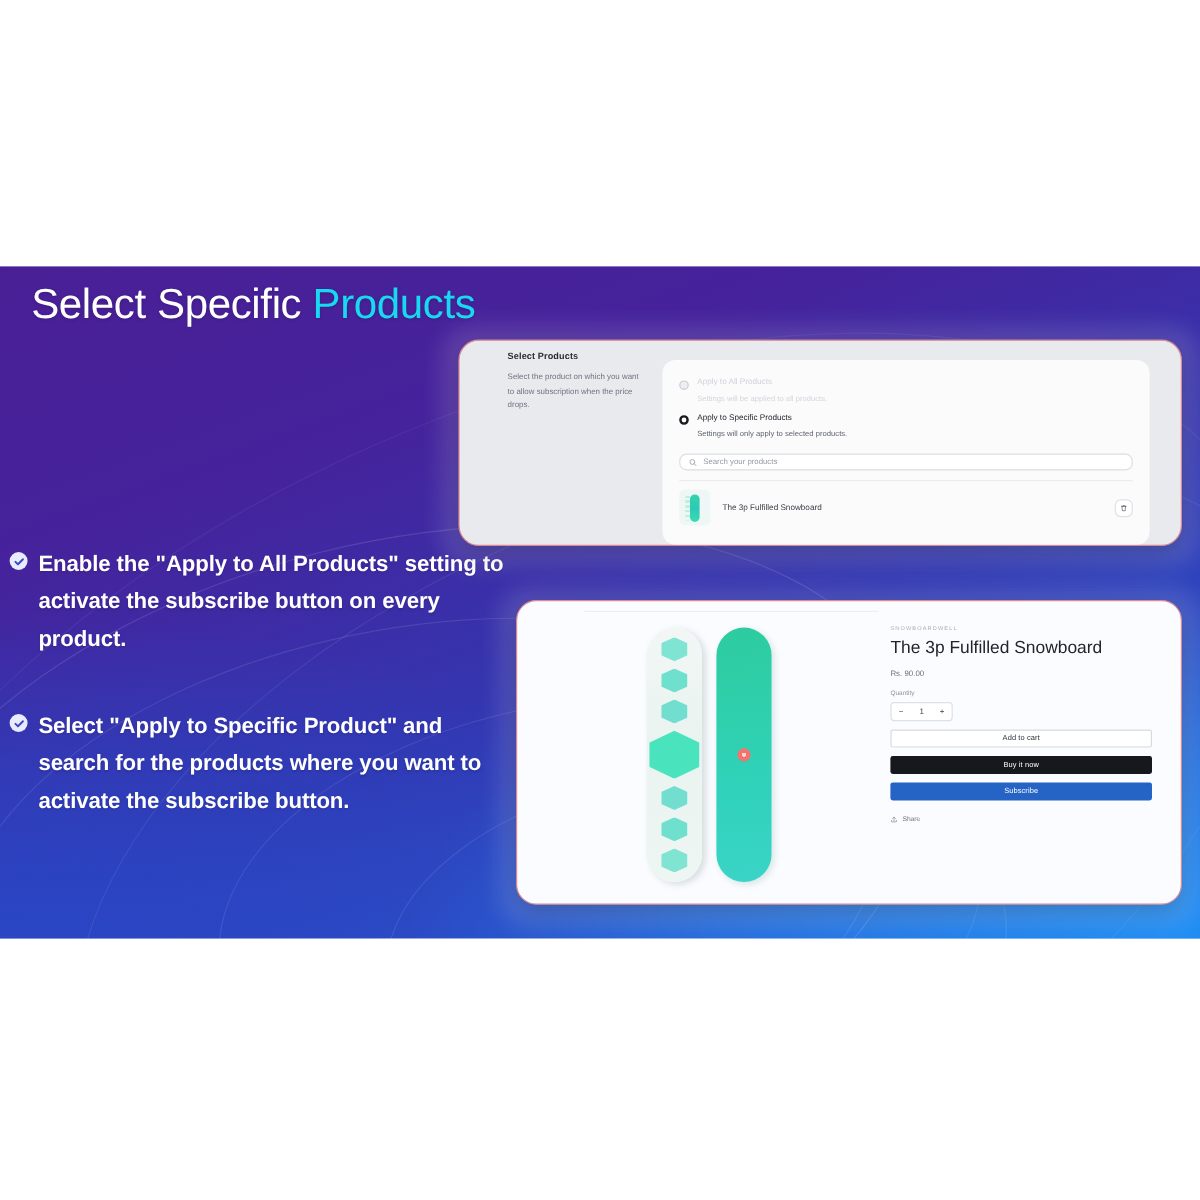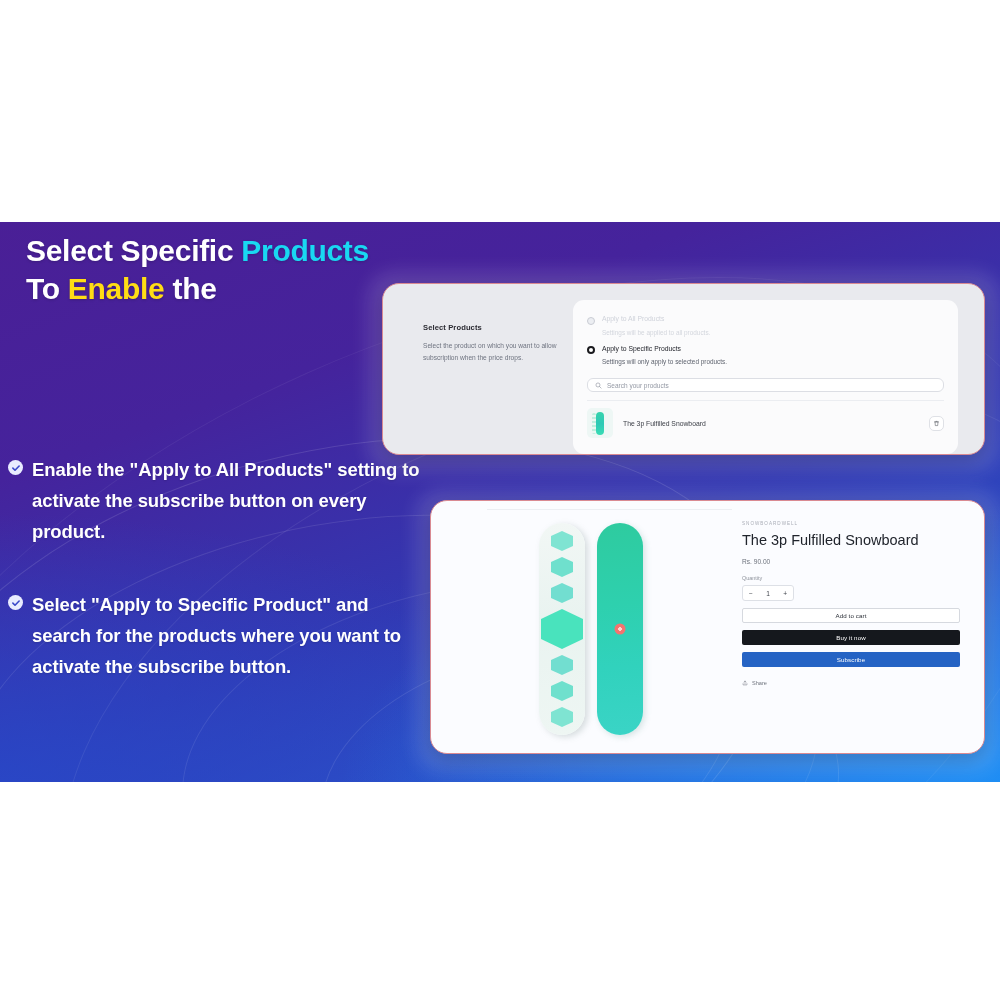--- a/index.html
+++ b/index.html
@@ -26,21 +26,21 @@
   .s2 { width: 780px; height: 430px; left: -40px; top: 300px; transform: rotate(-10deg); border-color: rgba(255,255,255,0.10); }
   .s3 { width: 1100px; height: 620px; left: 40px; top: 190px; transform: rotate(-20deg); border-color: rgba(255,255,255,0.08); }
   .s4 { width: 640px; height: 360px; left: 180px; top: 360px; transform: rotate(-8deg); border-color: rgba(255,255,255,0.09); }
   .s5 { width: 1300px; height: 700px; left: -200px; top: 120px; transform: rotate(-24deg); border-color: rgba(255,255,255,0.06); }
   .s6 { width: 520px; height: 300px; left: 320px; top: 420px; transform: rotate(-6deg); border-color: rgba(255,255,255,0.10); }
 
   
   #headline {
     position: absolute; left: 26px; top: 10px;
     width: 430px;
-    font-size: 30px; font-weight: bold; line-height: 1.28;
+    font-size: 35px; font-weight: normal; line-height: 1.28;
     letter-spacing: -0.3px;
     color: #ffffff;
     text-shadow: 0 1px 3px rgba(0,0,0,0.18);
   }
   #headline .hl-line { display:block; white-space: nowrap; }
   .hl-cyan   { color: #19d8f2; }
   .hl-yellow { color: #ffdd15; }
 
   
   #bullets { position: absolute; left: 8px; top: 232px; width: 420px; }
@@ -68,21 +68,21 @@
   #admin-card {
     position: absolute; left: 382px; top: 283px;
     width: 603px; height: 172px;
     background: #e9eaee;
     border-radius: 17px;
     border: 1px solid #d98a92;
     display: flex;
     overflow: hidden;
     box-shadow: 0 6px 18px rgba(0,0,0,0.18);
   }
-  #admin-left { width: 190px; padding: 39px 16px 0 40px; }
+  #admin-left { width: 169px; padding: 8px 16px 0 40px; }
   #admin-left .ttl { font-size: 7.6px; font-weight: bold; color: #2b2b32; letter-spacing:0.1px; }
   #admin-left .sub { margin-top: 8px; font-size: 6.6px; color: #6f7480; line-height: 1.75; }
   #admin-right {
     flex: 1; margin: 16px 26px 0 0; padding: 15px 14px 0 14px;
     background: #fbfbfc; border-radius: 11px;
   }
   .radio-row { display: flex; align-items: flex-start; gap: 7px; }
   .radio {
     flex: 0 0 auto; width: 8px; height: 8px; margin-top: 1.5px;
     border-radius: 50%; border: 1.6px solid #c9ccd4; background: #eceef2;
@@ -182,21 +182,20 @@
 <div id="banner">
   <div class="swirl s1"></div>
   <div class="swirl s2"></div>
   <div class="swirl s3"></div>
   <div class="swirl s4"></div>
   <div class="swirl s5"></div>
   <div class="swirl s6"></div>
 
   <div id="headline">
     <span class="hl-line"><span>Select Specific </span><span class="hl-cyan">Products</span></span>
-    <span class="hl-line"><span>To </span><span class="hl-yellow">Enable</span><span> the</span></span>
   </div>
 
   <div id="bullets">
     <div class="bullet">
       <span class="bullet-icon">
         <svg viewBox="0 0 16 16">
             <path d="M3 8.3 L6.4 11.6 L13 4.8" stroke="#3b49c9" stroke-width="2.6" fill="none" stroke-linecap="round" stroke-linejoin="round"></path>
           </svg>
       </span>
       <span class="bullet-text">Enable the "Apply to All Products" setting to activate the subscribe button on every product.</span>

